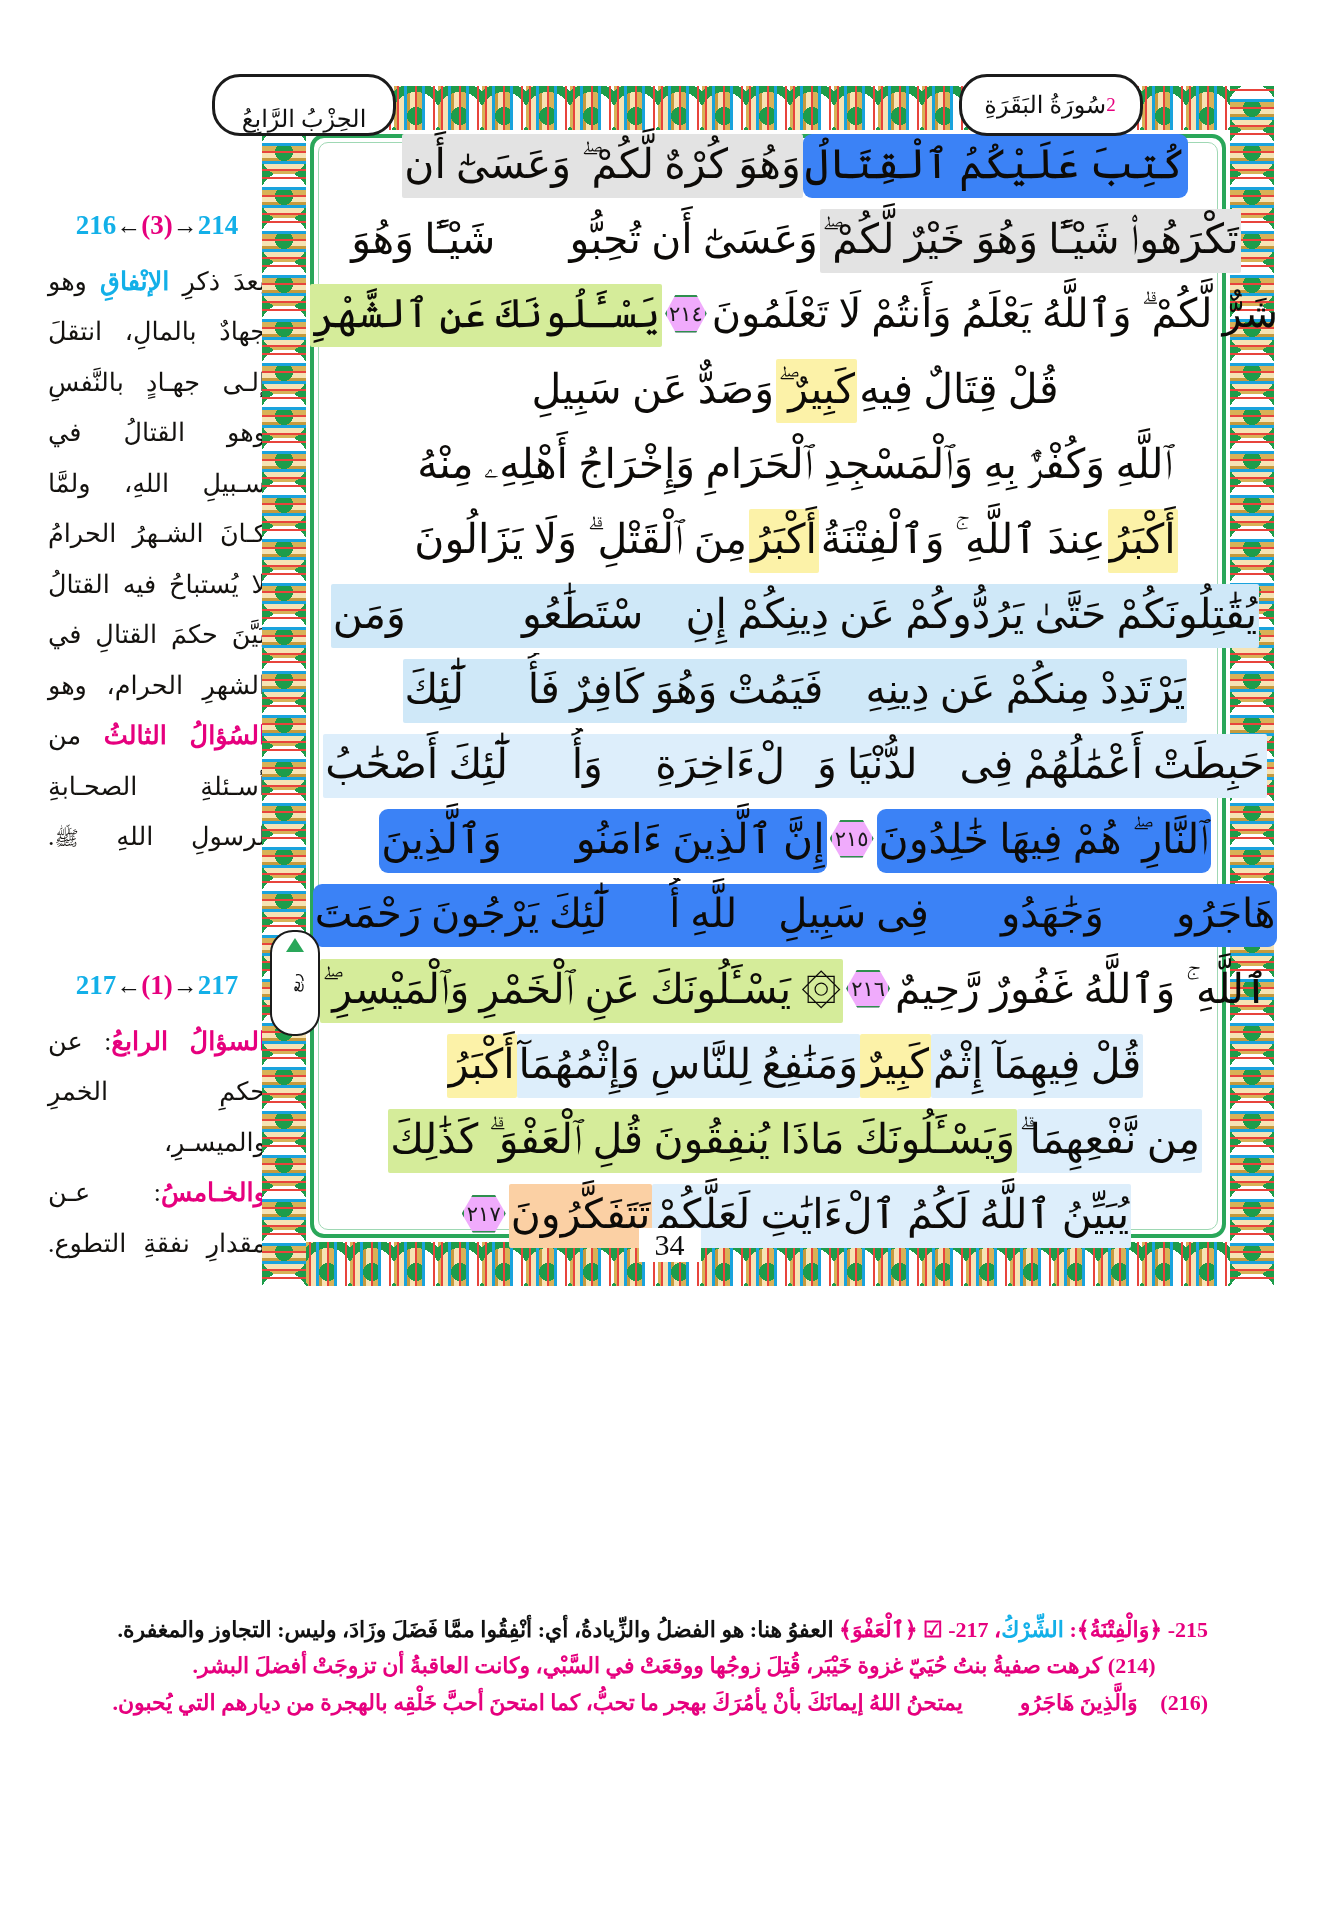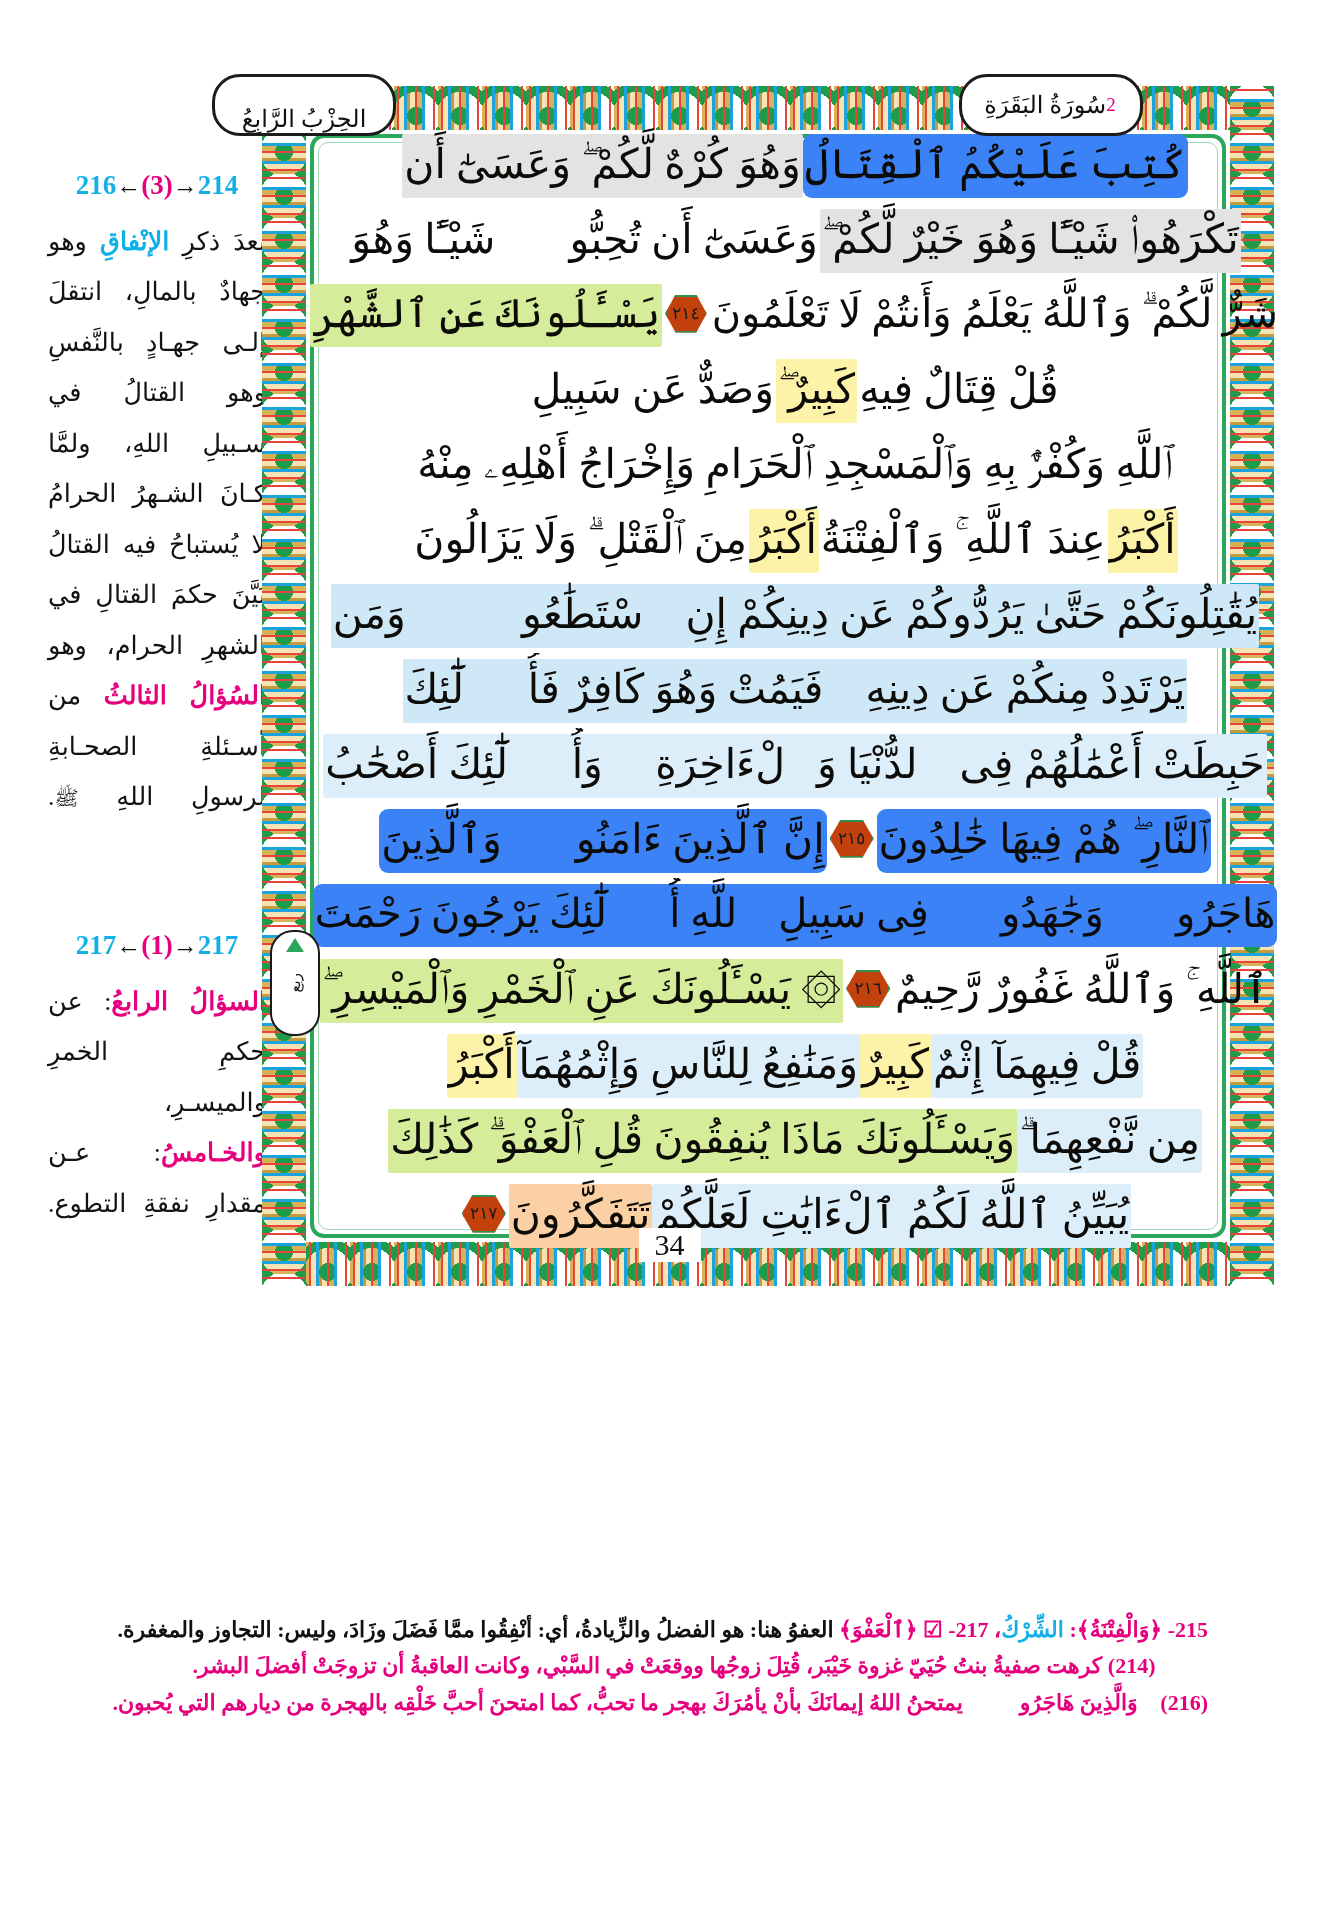--- a/index.html
+++ b/index.html
@@ -34,20 +34,21 @@
   }
   .ayah-range {
     direction: ltr;
     text-align: center;
     font-family: "Liberation Serif", "DejaVu Serif", serif;
     font-weight: bold;
     font-size: 27px;
     letter-spacing: 0px;
     white-space: nowrap;
     margin-bottom: 16px;
+    margin-top: 40px;
   }
   .ayah-range .num { color: #13b0e8; }
   .ayah-range .cnt { color: #e6007e; }
   .ayah-range .arr { color: #111; font-size: 25px; }
 
   .note-block {
     font-size: 25.5px;
     line-height: 1.98;
     color: #14120f;
     text-align: justify;
@@ -189,24 +190,24 @@
   .bg-orange { background: #fbd0a4; }
   .bg-none   { background: transparent; }
 
   
   .ayah-mark {
     display: inline-flex;
     align-items: center;
     justify-content: center;
     width: 40px; height: 34px;
     margin: 16px 3px;
-    font-size: 17px;
+    font-size: 21px;
     font-family: "Liberation Sans", sans-serif;
     color: #1a1a1a;
-    background: #c2410c;
+    background: #f0abfc;
     border: 2px solid #2f8f4e;
     clip-path: polygon(25% 0%, 75% 0%, 100% 50%, 75% 100%, 25% 100%, 0% 50%);
     vertical-align: middle;
     position: relative;
     top: -2px;
   }
 
   
   #ruba-marker {
     position: absolute;

